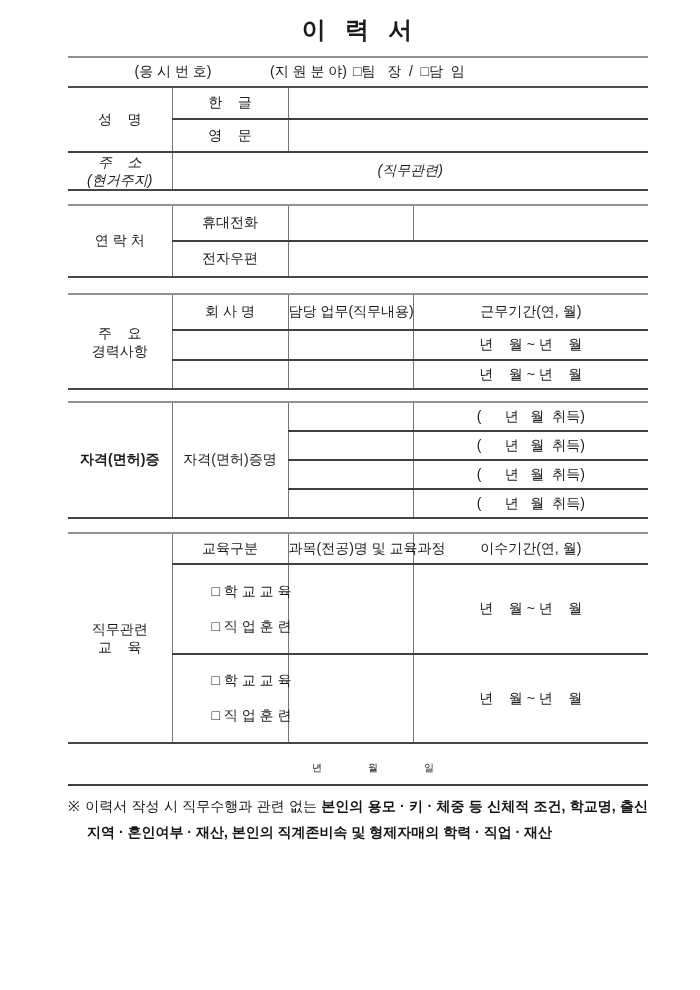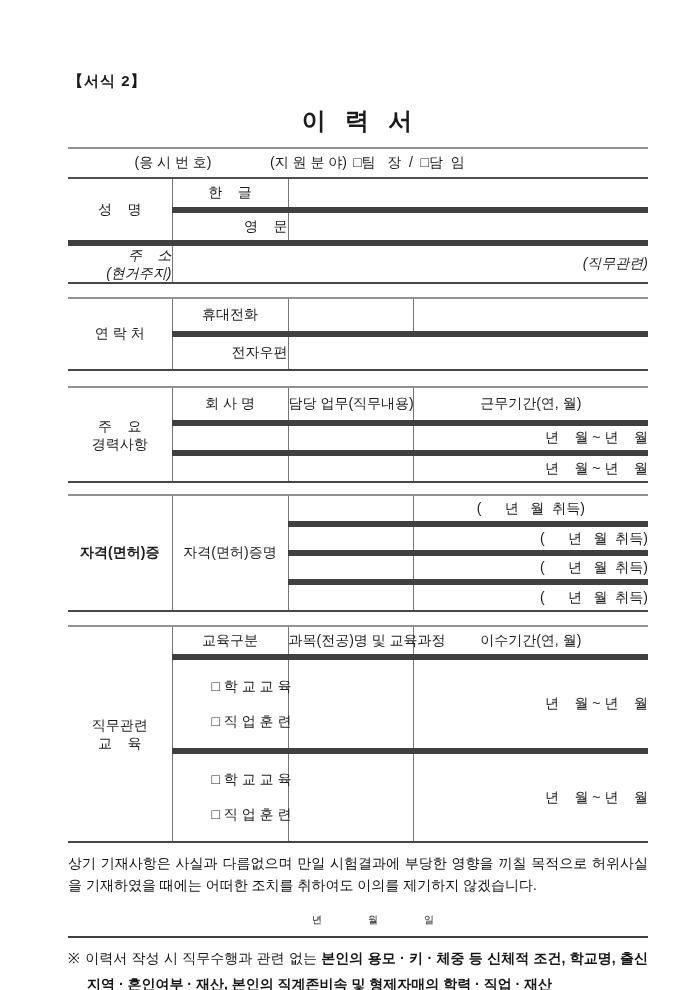--- a/index.html
+++ b/index.html
@@ -11,21 +11,21 @@
   .content { margin:0 52px 0 68px; width:580px; }
   .ws { white-space:pre; }
 
   .form-code { margin-top:72px; font-size:15px; font-weight:600; letter-spacing:1px; }
   .title { margin-top:14px; text-align:center; font-size:24px; font-weight:700; white-space:pre; letter-spacing:2px; }
 
   table.t { border-collapse:collapse; table-layout:fixed; width:580px;
             border-top:2px solid #929292; border-bottom:2px solid #474747; }
   table.t td { padding:0; font-size:14px; vertical-align:middle; text-align:center; }
   td.bl { border-left:1px solid #767676; }
-  tr.hl td { border-top:6px solid #404040;text-align:right; }
+  tr.hl td { border-top:2px solid #404040; }
   td.left { text-align:left; }
   td.pad { padding-left:9px; }
   .two-line { line-height:1.3; }
   .chk { font-size:13px; line-height:1.25; text-align:left; padding-left:8px; white-space:pre;margin-left:12px; }
 
   .t1 { margin-top:10px; }
   .t1 .r1 { height:30px; }
   .t1 .r1 td { border-bottom:2px solid #4e4e4e; }
   .t1 .r2 { height:32px; }
   .t1 .r3 { height:33px; }
@@ -65,21 +65,20 @@
           padding-left:19px; text-indent:-19px; color:#151515; }
   .note .marker { margin-right:5px; }
   .note b { font-weight:700; }
 </style>
 </head>
 <body>
 
 <div class="page">
   <div class="content">
 
-    <div class="form-code">【서식 2】</div>
     <div class="title">이  력  서</div>
 
     <table class="t t1">
       <colgroup>
           <col style="width:104px">
           <col style="width:116px">
           <col style="width:125px">
           <col style="width:235px">
         </colgroup>
       <tbody>
@@ -228,21 +227,20 @@
         <td class="bl chk">
           <span>□ 학 교 교 육</span><br>
           <span>□ 직 업 훈 련</span>
         </td>
         <td class="bl"></td>
         <td class="bl"><span class="ws">년    월 ~ 년    월</span></td>
       </tr>
     </tbody>
       </table>
 
-    <div class="decl">상기 기재사항은 사실과 다름없으며 만일 시험결과에 부당한 영향을 끼칠 목적으로 허위사실을 기재하였을 때에는 어떠한 조치를 취하여도 이의를 제기하지 않겠습니다.</div>
 
     <div class="date-line">
       <span>년</span><span class="d2">월</span><span class="d2">일</span>
     </div>
 
     <div class="divider"></div>
 
     <div class="note">
       <span class="marker">※</span><span>이력서 작성 시 직무수행과 관련 없는 </span><b>본인의 용모 · 키 · 체중 등 신체적 조건, 학교명, 출신지역 · 혼인여부 · 재산, 본인의 직계존비속 및 형제자매의 학력 · 직업 · 재산</b>
     </div>

